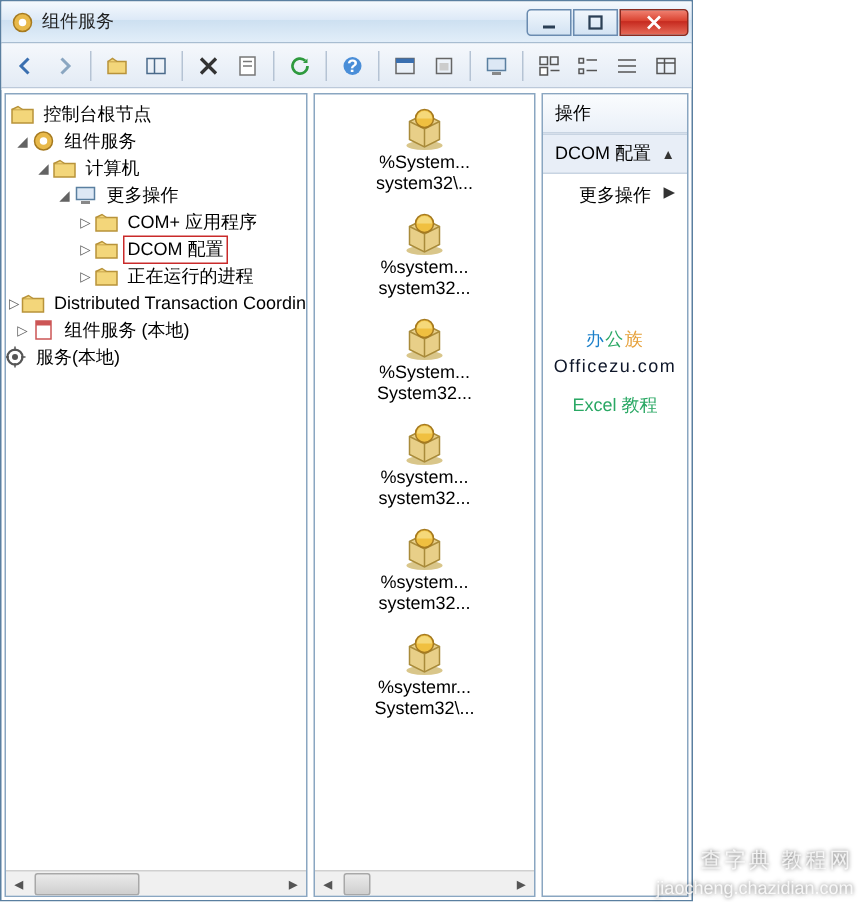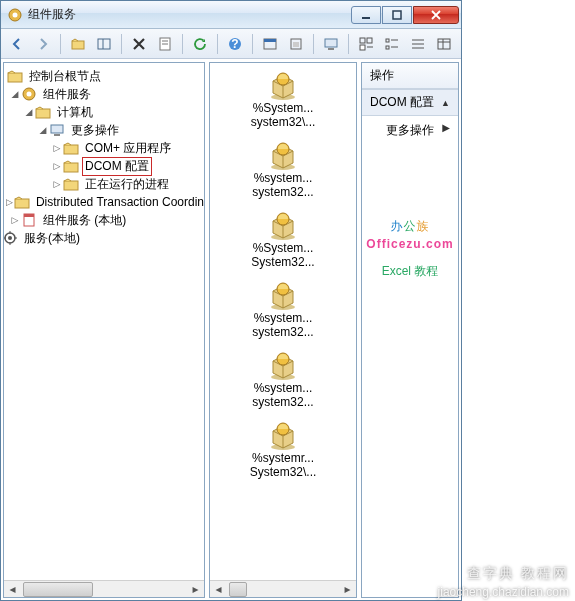--- a/index.html
+++ b/index.html
@@ -52,21 +52,21 @@
 
 .action-header { background:linear-gradient(to bottom,#fafcfe,#eaf0f8); border-bottom:1px solid #c8d4e2; padding:4px 8px; font-weight:normal; }
 .action-section { background:#e8eef7; border-top:1px solid #c8d4e2; border-bottom:1px solid #c8d4e2; padding:4px 8px; display:flex; align-items:center; justify-content:space-between; }
 .action-section .tri { font-size:9px; color:#333; }
 .action-link { padding:6px 8px 6px 24px; cursor:pointer; display:flex; align-items:flex-start; justify-content:space-between; }
 .action-link .arw { font-size:10px; color:#333; }
 
 .watermark { position:relative; margin: 60px auto 0; text-align:center; }
 .wm1 { font-size:28px; font-weight:normal; letter-spacing:1px; }
 .wm1 .c1{color:#1a7fc9;} .wm1 .c2{color:#2aa864;} .wm1 .c4{color:#e6a13b;}
-.wm2 { font-size:12px; color:#ec4899; font-weight:bold; letter-spacing:1px; }
+.wm2 { font-size:12px; color:#0f172a; font-weight:normal; letter-spacing:1px; }
 .wm3 { font-size:20px; font-weight:normal; color:#2aa864; margin-top:6px; }
 .wm3 .ex { color:#2aa864; }
 
 .footer-mark { position:absolute; right:6px; bottom:2px; font-size:12px; color:rgba(255,255,255,0.85); text-shadow:0 0 3px rgba(0,0,0,0.6); pointer-events:none;margin-left:10px; }
 .footer-mark2 { position:absolute; right:6px; bottom:18px; font-size:14px; color:rgba(255,255,255,0.8); text-shadow:0 0 3px rgba(0,0,0,0.6); pointer-events:none; letter-spacing:2px;}
 
 svg { display:block; }
 </style>
 </head>
 <body>

